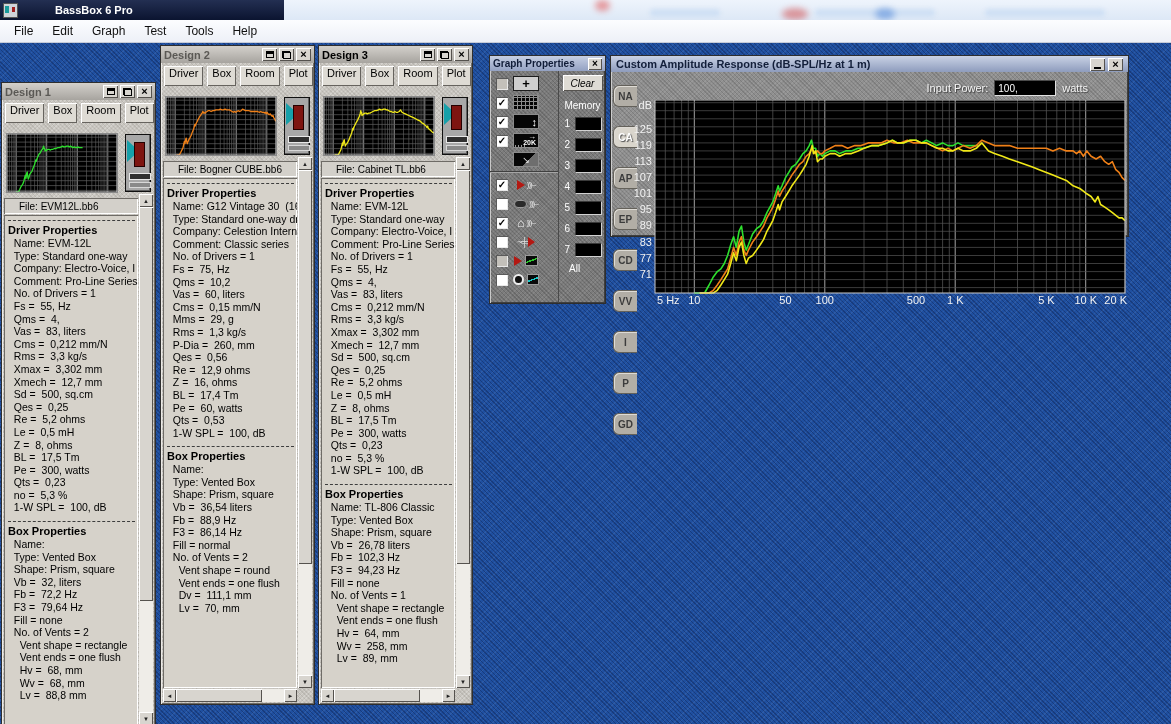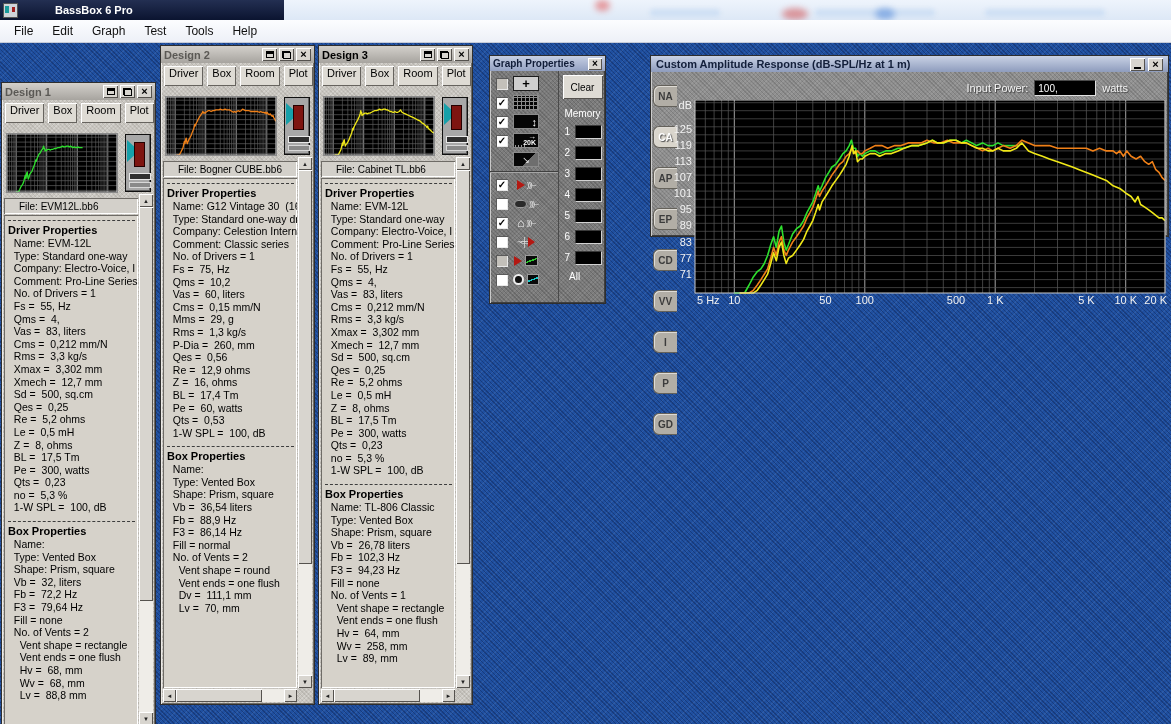--- a/index.html
+++ b/index.html
@@ -140,32 +140,32 @@
     border-bottom:5px solid transparent;border-left:7px solid #b41812;}
   .pico-spl-meter::before{content:"";width:0;height:0;border-top:5px solid transparent;
     border-bottom:5px solid transparent;border-left:8px solid #b41812;margin-right:3px;}
   .pico-spl-meter::after{content:"";width:13px;height:11px;border:1px solid #9a9a9a;box-sizing:border-box;
     background:linear-gradient(160deg,#0a0a0a 44%,#2bc82b 44% 56%,#0a0a0a 56%);}
   .pico-microphone::before{content:"";width:7px;height:7px;border-radius:50%;border:2px solid #ececec;
     background:#111;margin-right:3px;box-sizing:content-box;}
   .pico-microphone::after{content:"";width:13px;height:11px;border:1px solid #9a9a9a;box-sizing:border-box;
     background:linear-gradient(160deg,#0a0a0a 44%,#18c8c8 44% 56%,#0a0a0a 56%);}
   .pal-right{position:absolute;left:70px;top:0;right:0;height:100%;display:flex;flex-direction:column;align-items:center;}
-  .clear-btn{margin-top:4px;width:40px;height:24px;background:#dedbd4;
+  .clear-btn{margin-top:4px;width:40px;height:16px;background:#dedbd4;
     box-shadow:inset 1px 1px 0 #fff,inset -1px -1px 0 #55524e;
-    font-size:10px;color:#000;display:flex;align-items:center;justify-content:center;}
+    font-size:10px;color:#000;display:flex;align-items:center;justify-content:center;font-style:italic;}
   .mem-label{color:#fff;font-size:10px;margin-top:9px;}
   .mem-rows{margin-top:2px;display:flex;flex-direction:column;}
   .mem-row{display:flex;align-items:center;gap:5px;height:21px;}
   .mem-num{color:#fff;font-size:10px;width:7px;text-align:right;}
   .mem-swatch{width:25px;height:12px;background:#000;border:1px solid;border-color:#3a3a3a #d2d2d2 #d2d2d2 #3a3a3a;}
   .all-label{color:#fff;font-size:10px;margin-top:3px;align-self:flex-start;margin-left:9px;}
   
   .gwin{position:absolute;left:610px;top:12px;width:519px;height:182px;
-    border:1px solid #2e2e2e;box-shadow:inset 1px 1px 0 #cdcdcd, inset -1px -1px 0 #3f3f3f;box-sizing:border-box;margin-left:40px;}
+    border:1px solid #2e2e2e;box-shadow:inset 1px 1px 0 #cdcdcd, inset -1px -1px 0 #3f3f3f;box-sizing:border-box;}
   .gwin-title{height:16px;background:linear-gradient(#c9d2e5,#8e9cbd);display:flex;align-items:center;
     font-size:11px;font-weight:bold;color:#131f3a;padding:0 5px;}
   .gwin-btns{margin-left:auto;display:flex;gap:3px;}
   .side-tabs{position:absolute;left:2px;top:29px;width:24px;display:flex;flex-direction:column;gap:19px;}
   .stab{height:20px;background:#b2aea6;border:1px solid #64615a;border-right:none;
     border-radius:6px 0 0 6px;color:#3c3c3c;font-size:10px;font-weight:bold;
     display:flex;align-items:center;justify-content:center;
     box-shadow:inset 1px 1px 0 #dedbd5;}
   .stab.active{background:#d9d5cc;color:#fff;text-shadow:1px 1px 1px #4a4a4a;}
   .input-row{position:absolute;right:40px;top:24px;display:flex;align-items:center;gap:6px;

